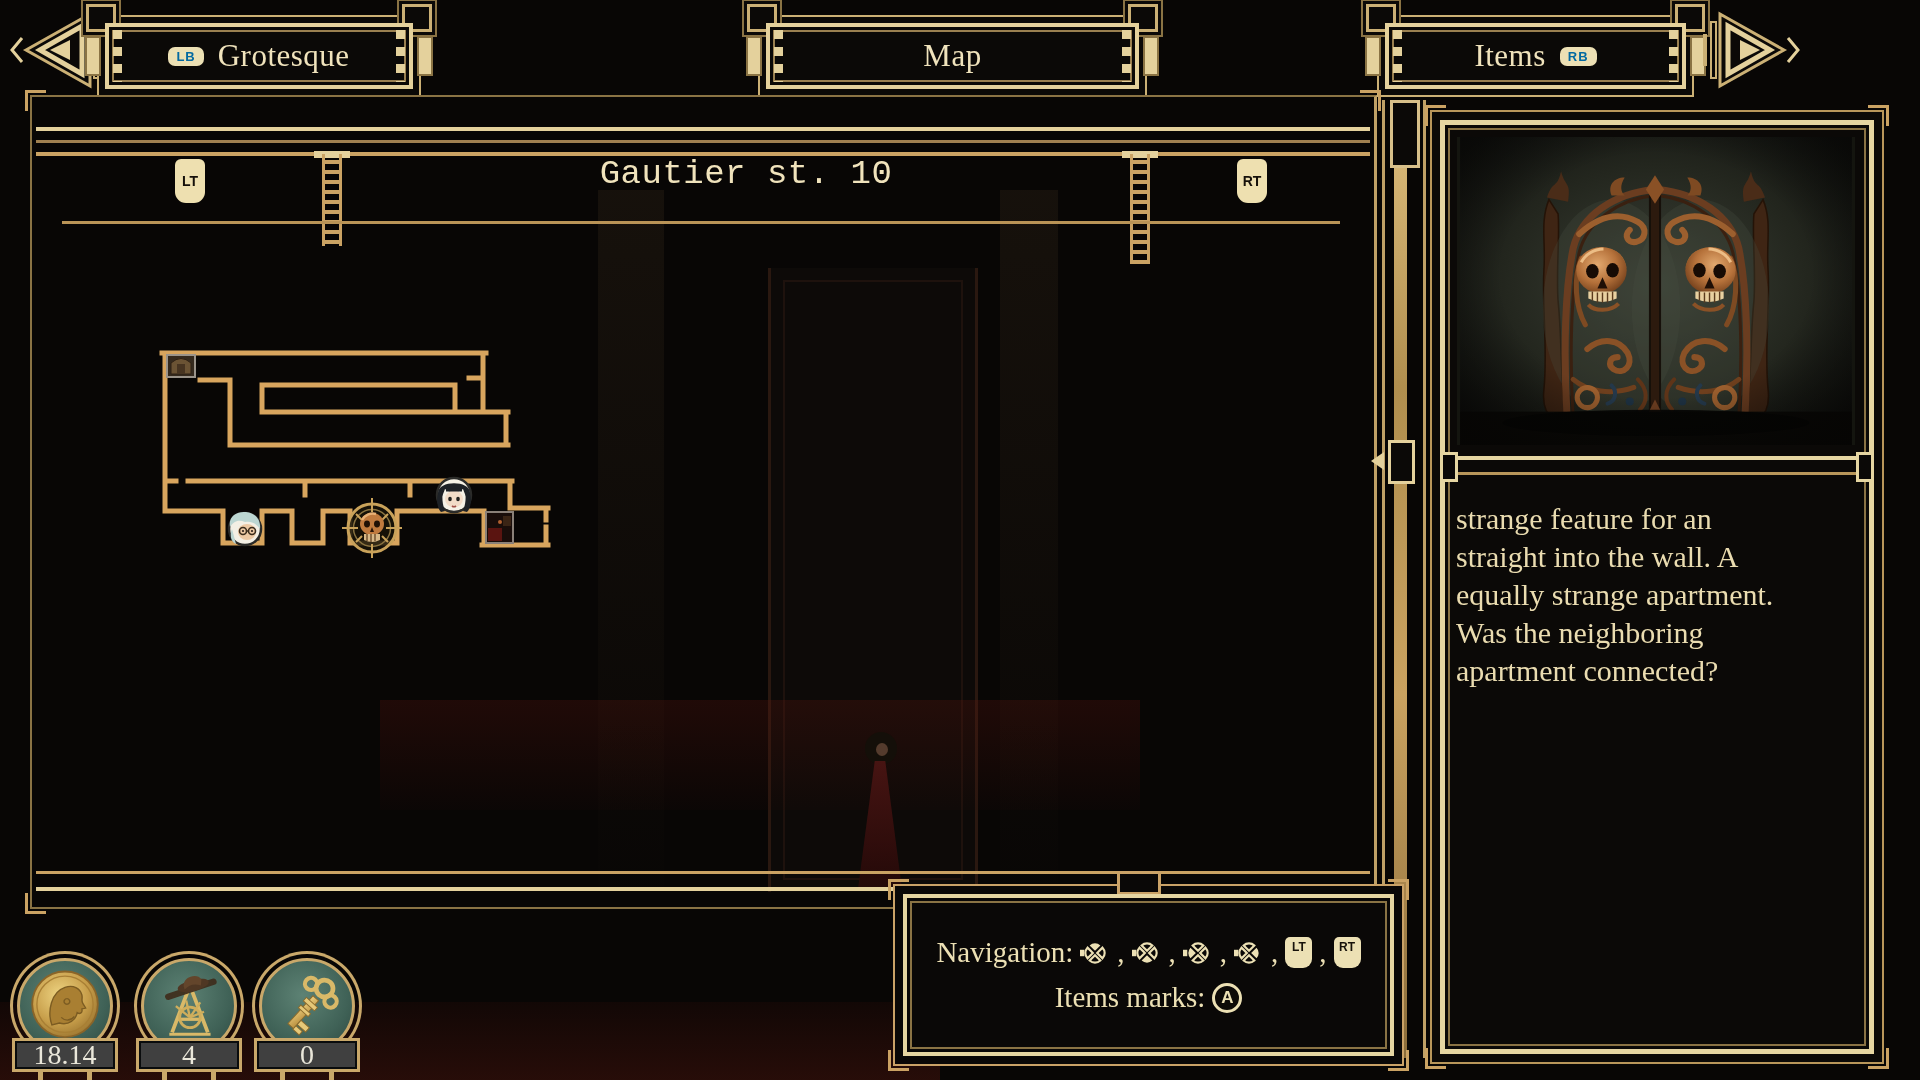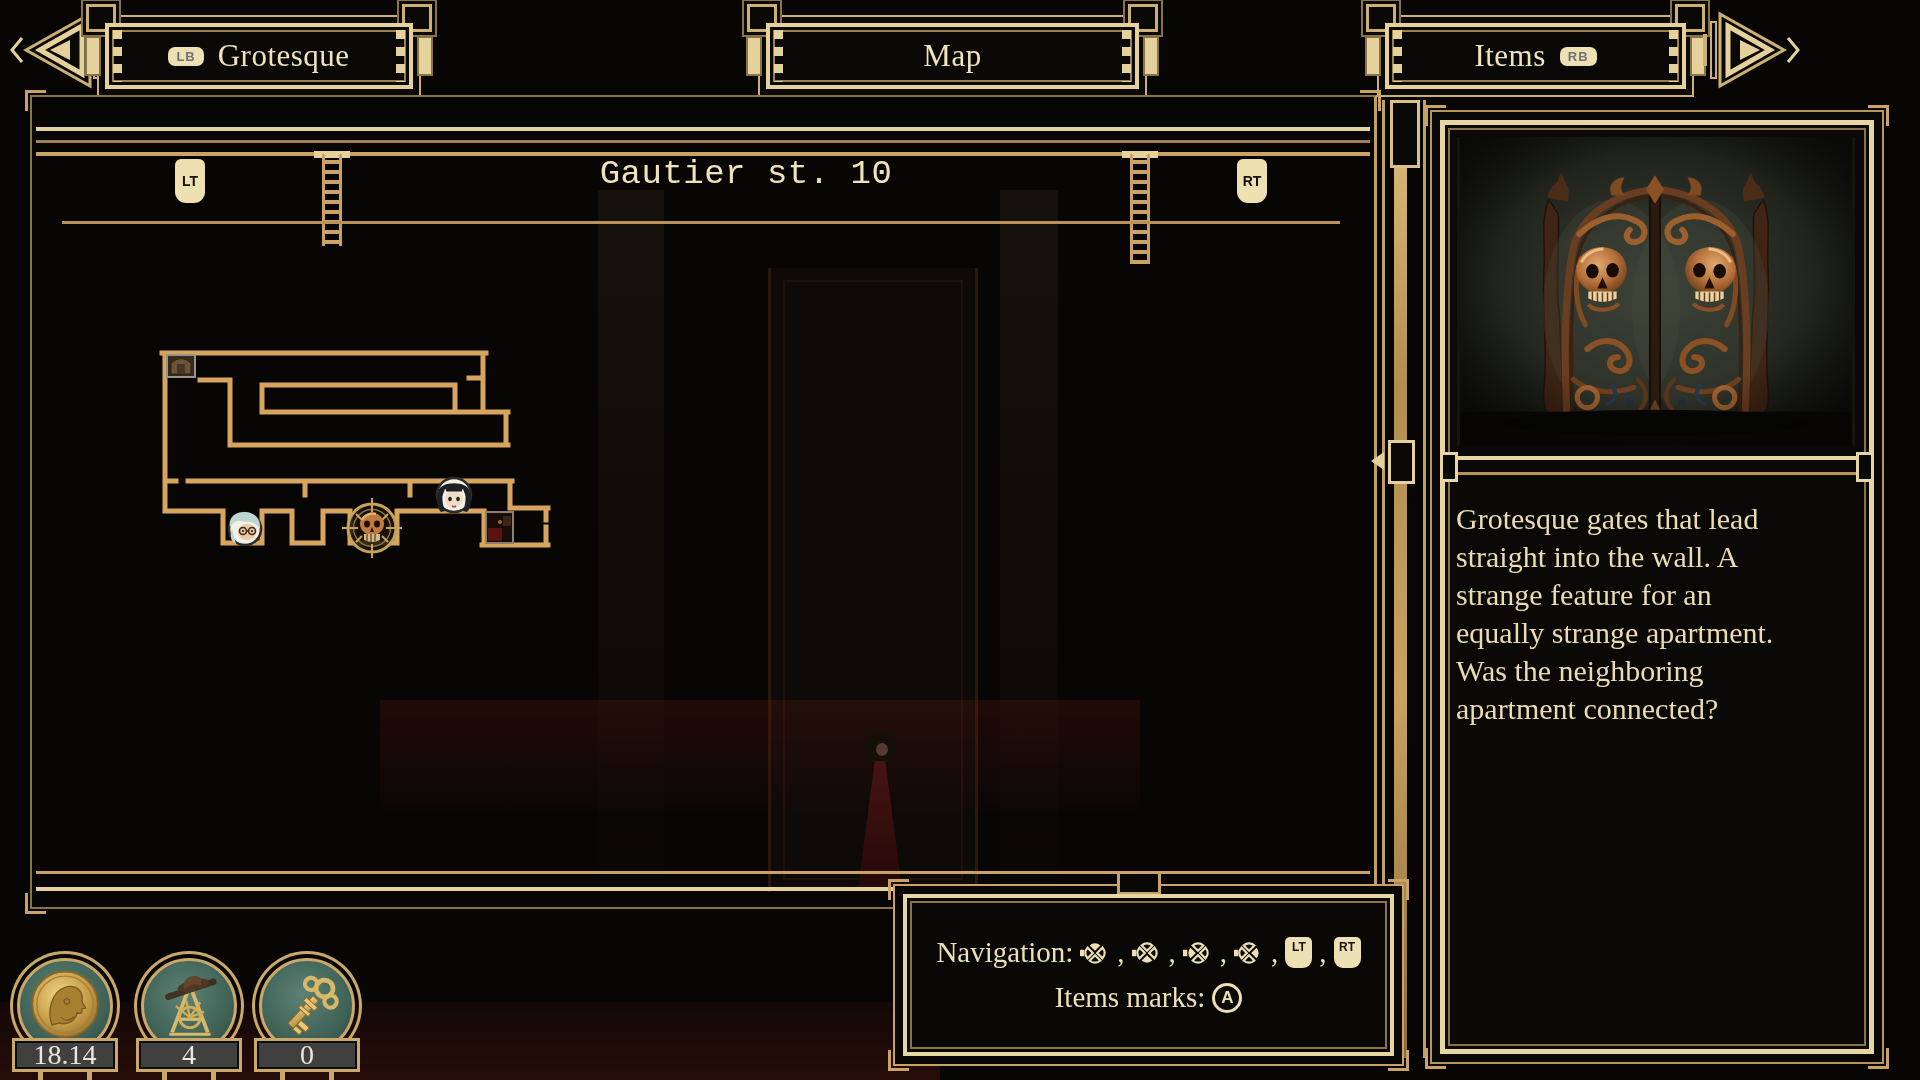--- a/index.html
+++ b/index.html
@@ -26,21 +26,21 @@
   .corner.tr{right:-7px;top:-7px;border-left:none;border-bottom:none;}
   .corner.bl{left:-7px;bottom:-7px;border-right:none;border-top:none;}
   .corner.br{right:-7px;bottom:-7px;border-left:none;border-top:none;}
 
   
   .tab-btn{position:absolute;background:#0b0907;border:2px solid #cbb075;}
   .btn-frame{position:absolute;inset:6px;border:4px solid #e4d19c;
              box-shadow:inset 0 0 0 3px #0b0907, inset 0 0 0 5px #9a8050;}
   .btn-label{position:absolute;inset:0;display:flex;align-items:center;justify-content:center;gap:14px;
              color:#f0e3bc;font-size:31px;letter-spacing:.5px;}
-  .shoulder{background:#ece0b4;color:#737373;font:bold 13px "Liberation Sans",sans-serif;
+  .shoulder{background:#ece0b4;color:#0369a1;font:bold 13px "Liberation Sans",sans-serif;
             padding:2px 8px;border-radius:7px;letter-spacing:1px;}
   .ctab{position:absolute;top:-13px;width:24px;height:22px;border:3px solid #cbb075;background:#0b0907;
         box-shadow:0 0 0 3px #0b0907,0 0 0 5px #8a7344;}
   .ctab.l{left:-13px;} .ctab.r{right:-13px;}
   .sblock{position:absolute;top:50%;transform:translateY(-50%);width:12px;height:36px;
           background:#e4d19c;border:2px solid #8a7344;}
   .sblock.l{left:-14px;} .sblock.r{right:-14px;}
   .icol{position:absolute;top:13px;bottom:13px;width:9px;
         background:repeating-linear-gradient(180deg,#e4d19c 0 9px,rgba(0,0,0,0) 9px 17px);}
   .icol.l{left:14px;} .icol.r{right:14px;}
@@ -342,23 +342,22 @@
         <rect x="188" y="52" width="10" height="228" fill="#2c1a0e" stroke="#16100a" stroke-width="2"></rect>
         <path d="M193,38 L202,52 L193,66 L184,52 Z" fill="#8a5126"></path>
         <path d="M193,260 L204,282 H182 Z" fill="#6b3d20"></path>
         <rect x="0" y="272" width="388" height="33" fill="#0b0a07"></rect>
         <ellipse cx="194" cy="283" rx="152" ry="13" fill="#060504" opacity="0.9"></ellipse>
         <rect width="388" height="305" fill="url(#vign)"></rect>
       </svg>
     </div>
     <div class="item-divider"></div>
     <div class="item-desc">
-      <div>Grotesque gates that lead</div>
+      <div>strange feature for an</div>
       <div>straight into the wall. A</div>
-      <div>strange feature for an</div>
       <div>equally strange apartment.</div>
       <div>Was the neighboring</div>
       <div>apartment connected?</div>
     </div>
   </div>
 
   <div id="hint-panel">
     <div class="corner tl"></div>
     <div class="corner tr"></div>
     <div class="corner bl"></div>

